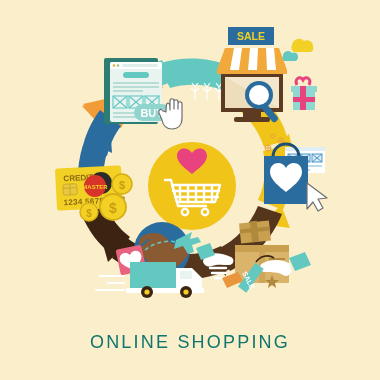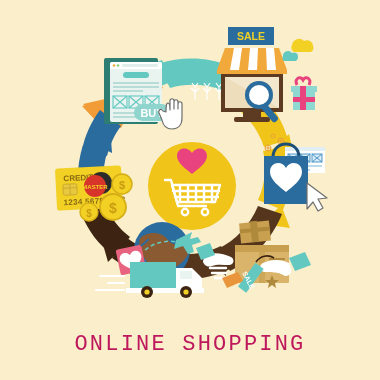--- a/index.html
+++ b/index.html
@@ -8,24 +8,24 @@
     background:#faeecb;
     font-family:"Liberation Sans", sans-serif;
     overflow:hidden;
     position:relative;
   }
   #stage{position:absolute;left:0;top:0;width:380px;height:380px;}
   svg{display:block;}
   .ttl{
     position:absolute;left:0;top:332px;width:380px;
     text-align:center;
-    color:#be185d;
-    font-size:22px;
+    color:#0f766e;
+    font-size:18px;
     letter-spacing:2.2px;
-    font-family:Liberation Mono, monospace;
+    font-family:Liberation Sans, sans-serif;
   }
 </style>
 </head>
 <body>
 
 <div id="stage">
 <svg width="380" height="380" viewBox="0 0 380 380" xmlns="http://www.w3.org/2000/svg">
   <defs>
     <clipPath id="clipBrowse">
           <path d="M190,190 L190,40 A150,150 0 0,0 70,110 Z"></path>

